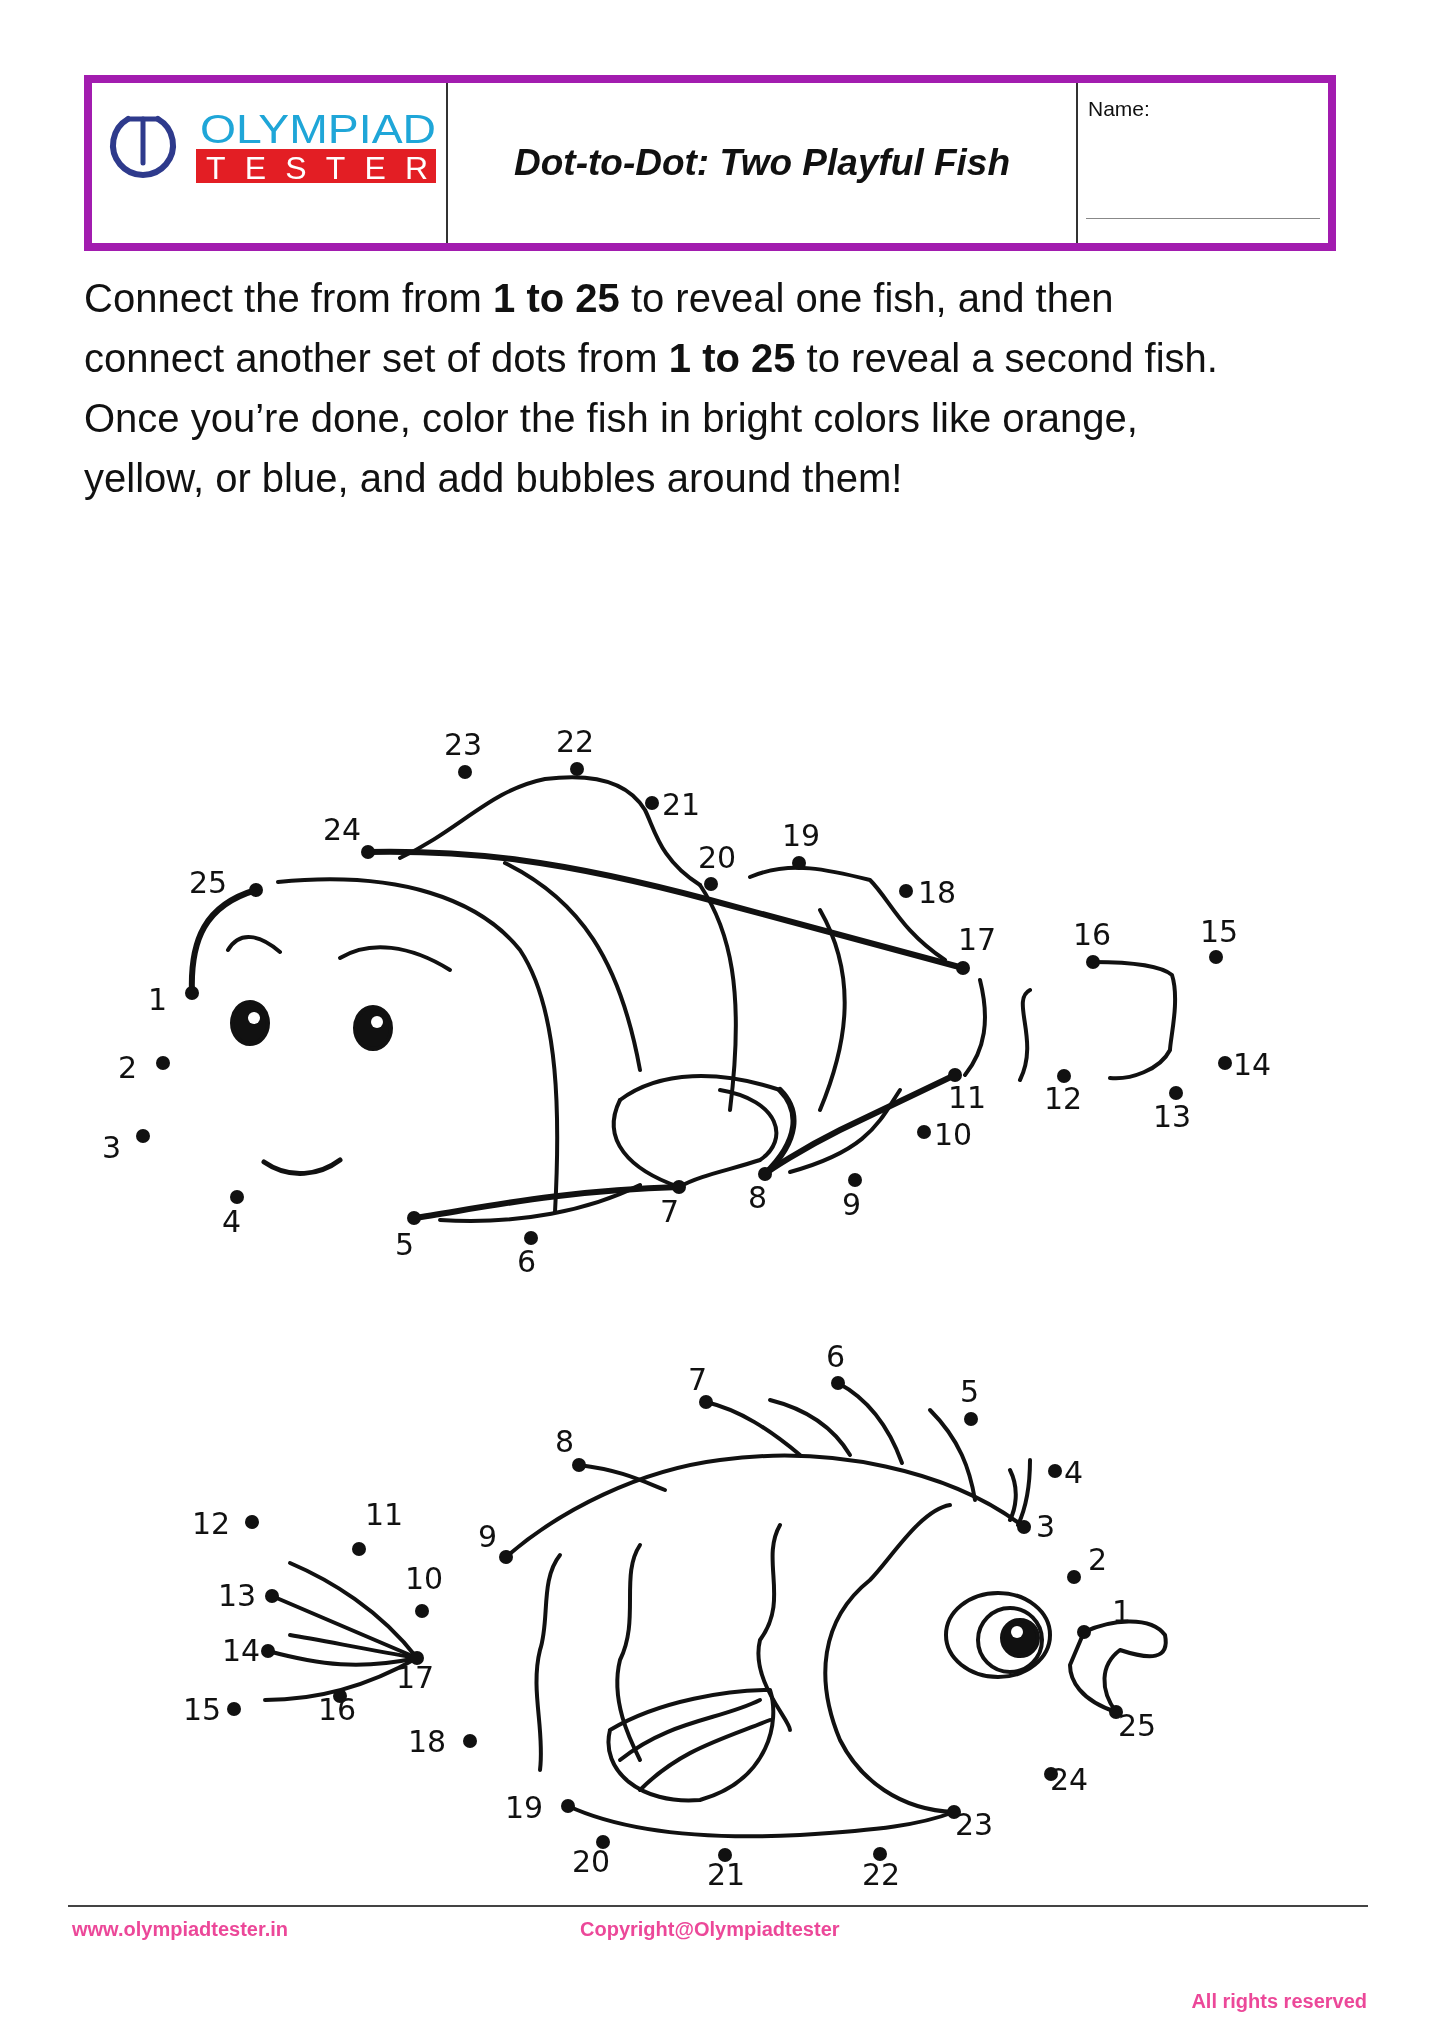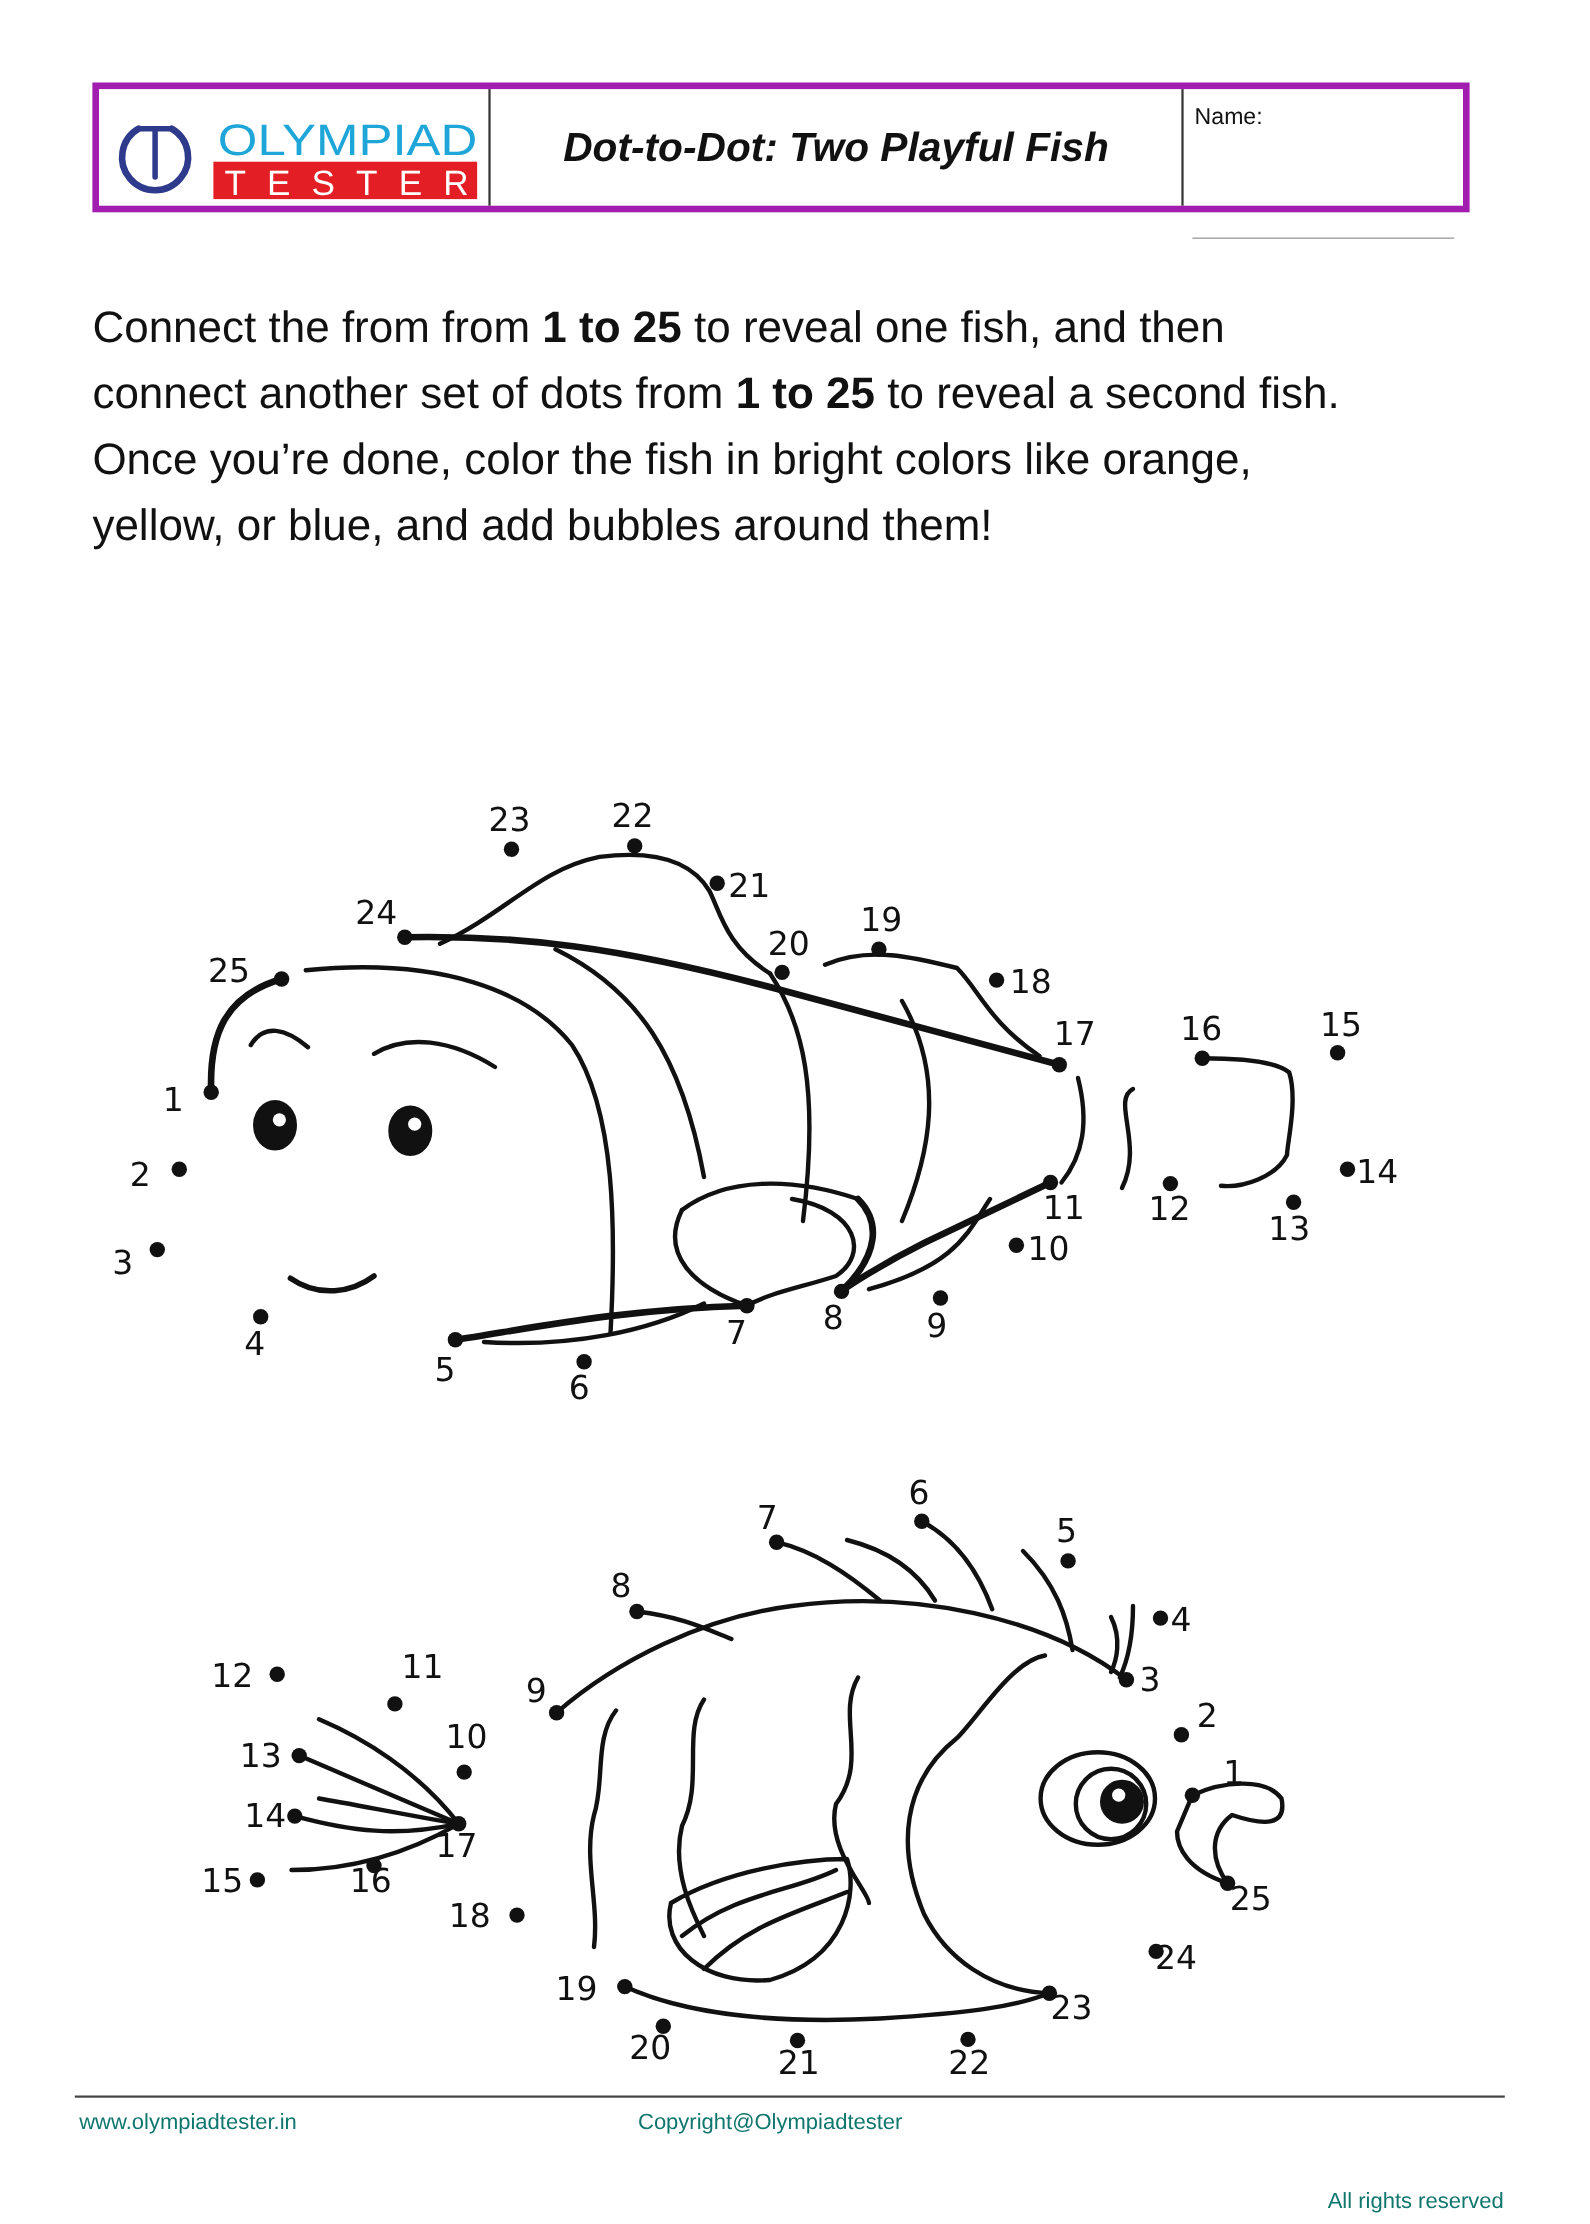--- a/index.html
+++ b/index.html
@@ -1,31 +1,31 @@
 <!DOCTYPE html>
 <html><head>
 <meta charset="utf-8">
 <style>
   html, body { margin: 0; padding: 0; background: #ffffff; }
   body { width: 1445px; height: 2022px; position: relative; overflow: hidden; font-family: "Liberation Sans", sans-serif; color: #111; }
-  .header-box { position: absolute; left: 84px; top: 75px; width: 1252px; height: 118px; border: 6px solid #a21caf; box-sizing: border-box; display: flex; }
+  .header-box { position: absolute; left: 84px; top: 75px; width: 1252px; height: 176px; border: 8px solid #a21caf; box-sizing: border-box; display: flex; }
   .logo-cell { width: 354px; border-right: 2px solid #333; position: relative; }
   .title-cell { width: 628px; border-right: 2px solid #333; display: flex; align-items: center; justify-content: center; font-style: italic; }
   .name-cell { flex: 1; position: relative; }
   .title-text { font-weight: bold; font-size: 37px; letter-spacing: 0px; }
   .name-label { position: absolute; left: 10px; top: 14px; font-size: 21px; text-align: center; }
   .name-line { position: absolute; left: 8px; right: 8px; top: 135px; border-top: 1px solid #888; }
   .logo-svg { position: absolute; left: 14px; top: 22px; }
   .instructions { position: absolute; left: 84px; top: 268px; width: 1280px; font-size: 40px; line-height: 60px; }
   .instructions b { font-weight: bold; }
   .funfact { position: absolute; left: 84px; top: 552px; width: 1280px; font-size: 40px; line-height: 60px; }
   .drawing { position: absolute; left: 0; top: 0; }
   .dot-label { font-family: "DejaVu Sans", sans-serif; font-size: 30px; fill: #111; }
   .footer-line { position: absolute; left: 68px; width: 1300px; top: 1905px; border-top: 2px solid #444; }
-  .footer-text { position: absolute; top: 1918px; font-size: 20px; color: #0f766e; }
+  .footer-text { position: absolute; top: 1918px; font-size: 20px; color: #ec4899; font-weight: bold; }
   .footer-left { left: 72px; }
   .footer-center { left: 580px; }
   .footer-right { right: 78px; top: 1990px; }
 </style>
 </head>
 <body>
 
 <div class="header-box">
   <div class="logo-cell">
     <svg class="logo-svg" width="330" height="80" viewBox="0 0 330 80">

